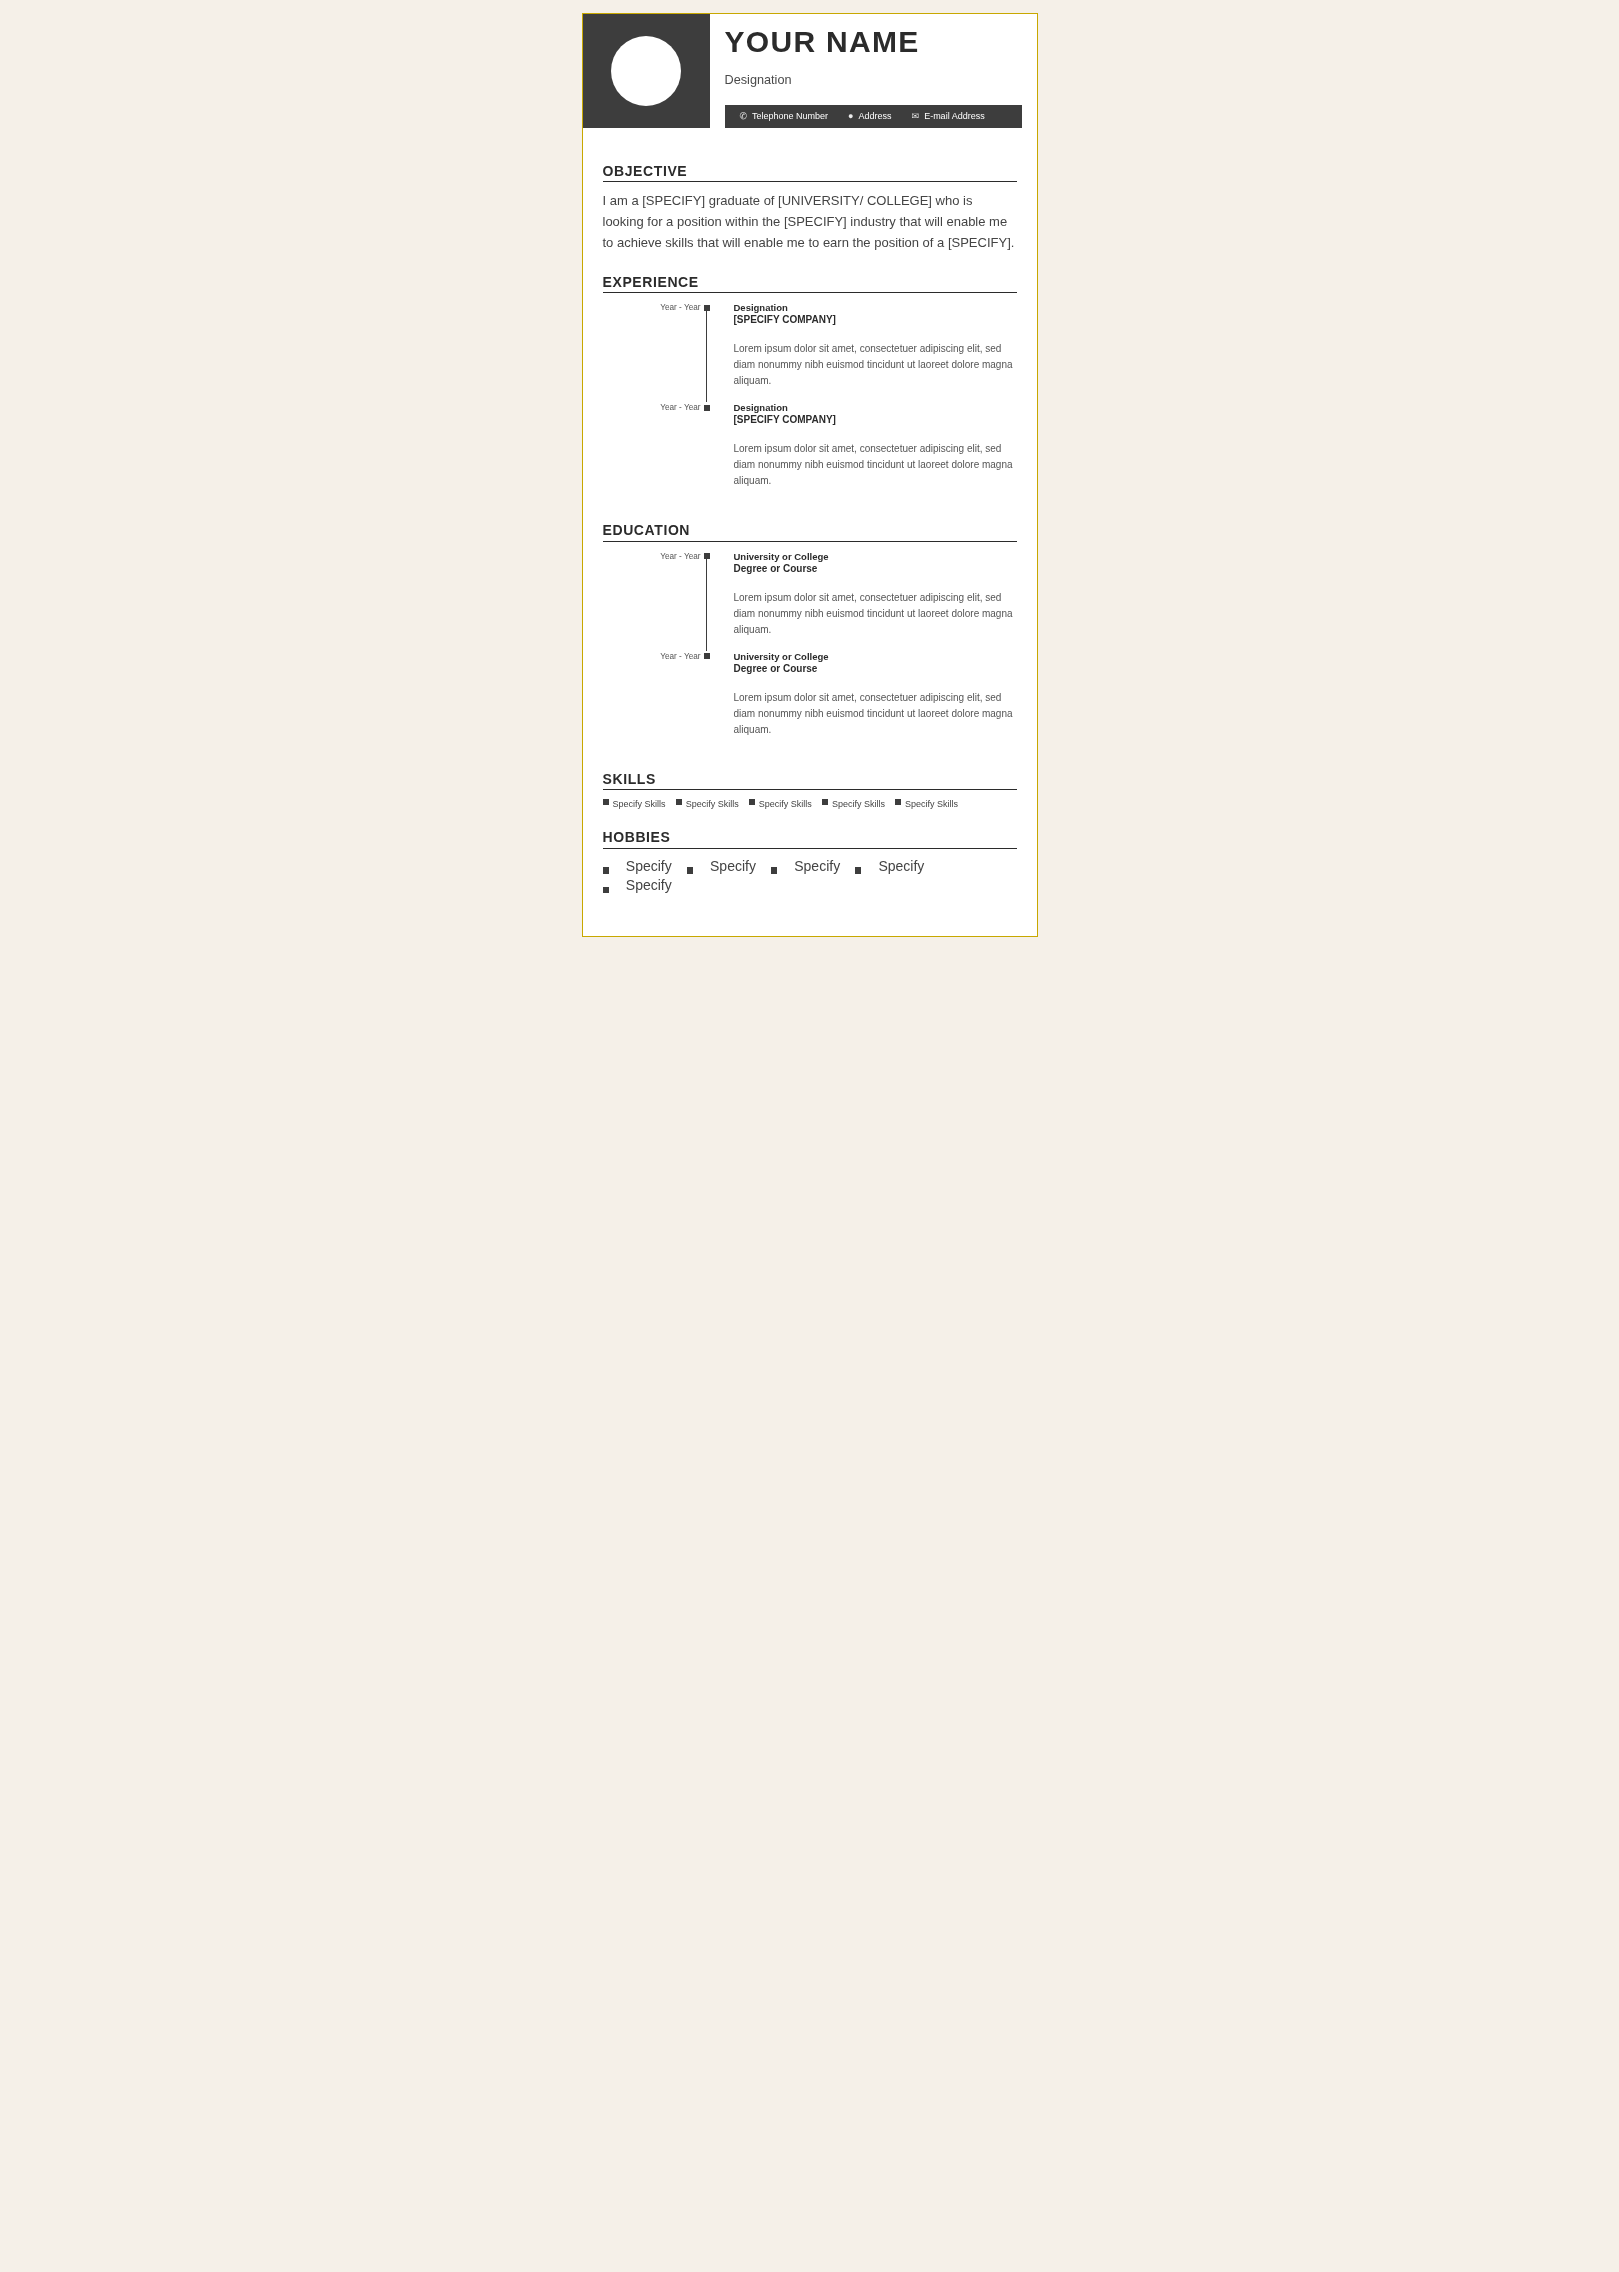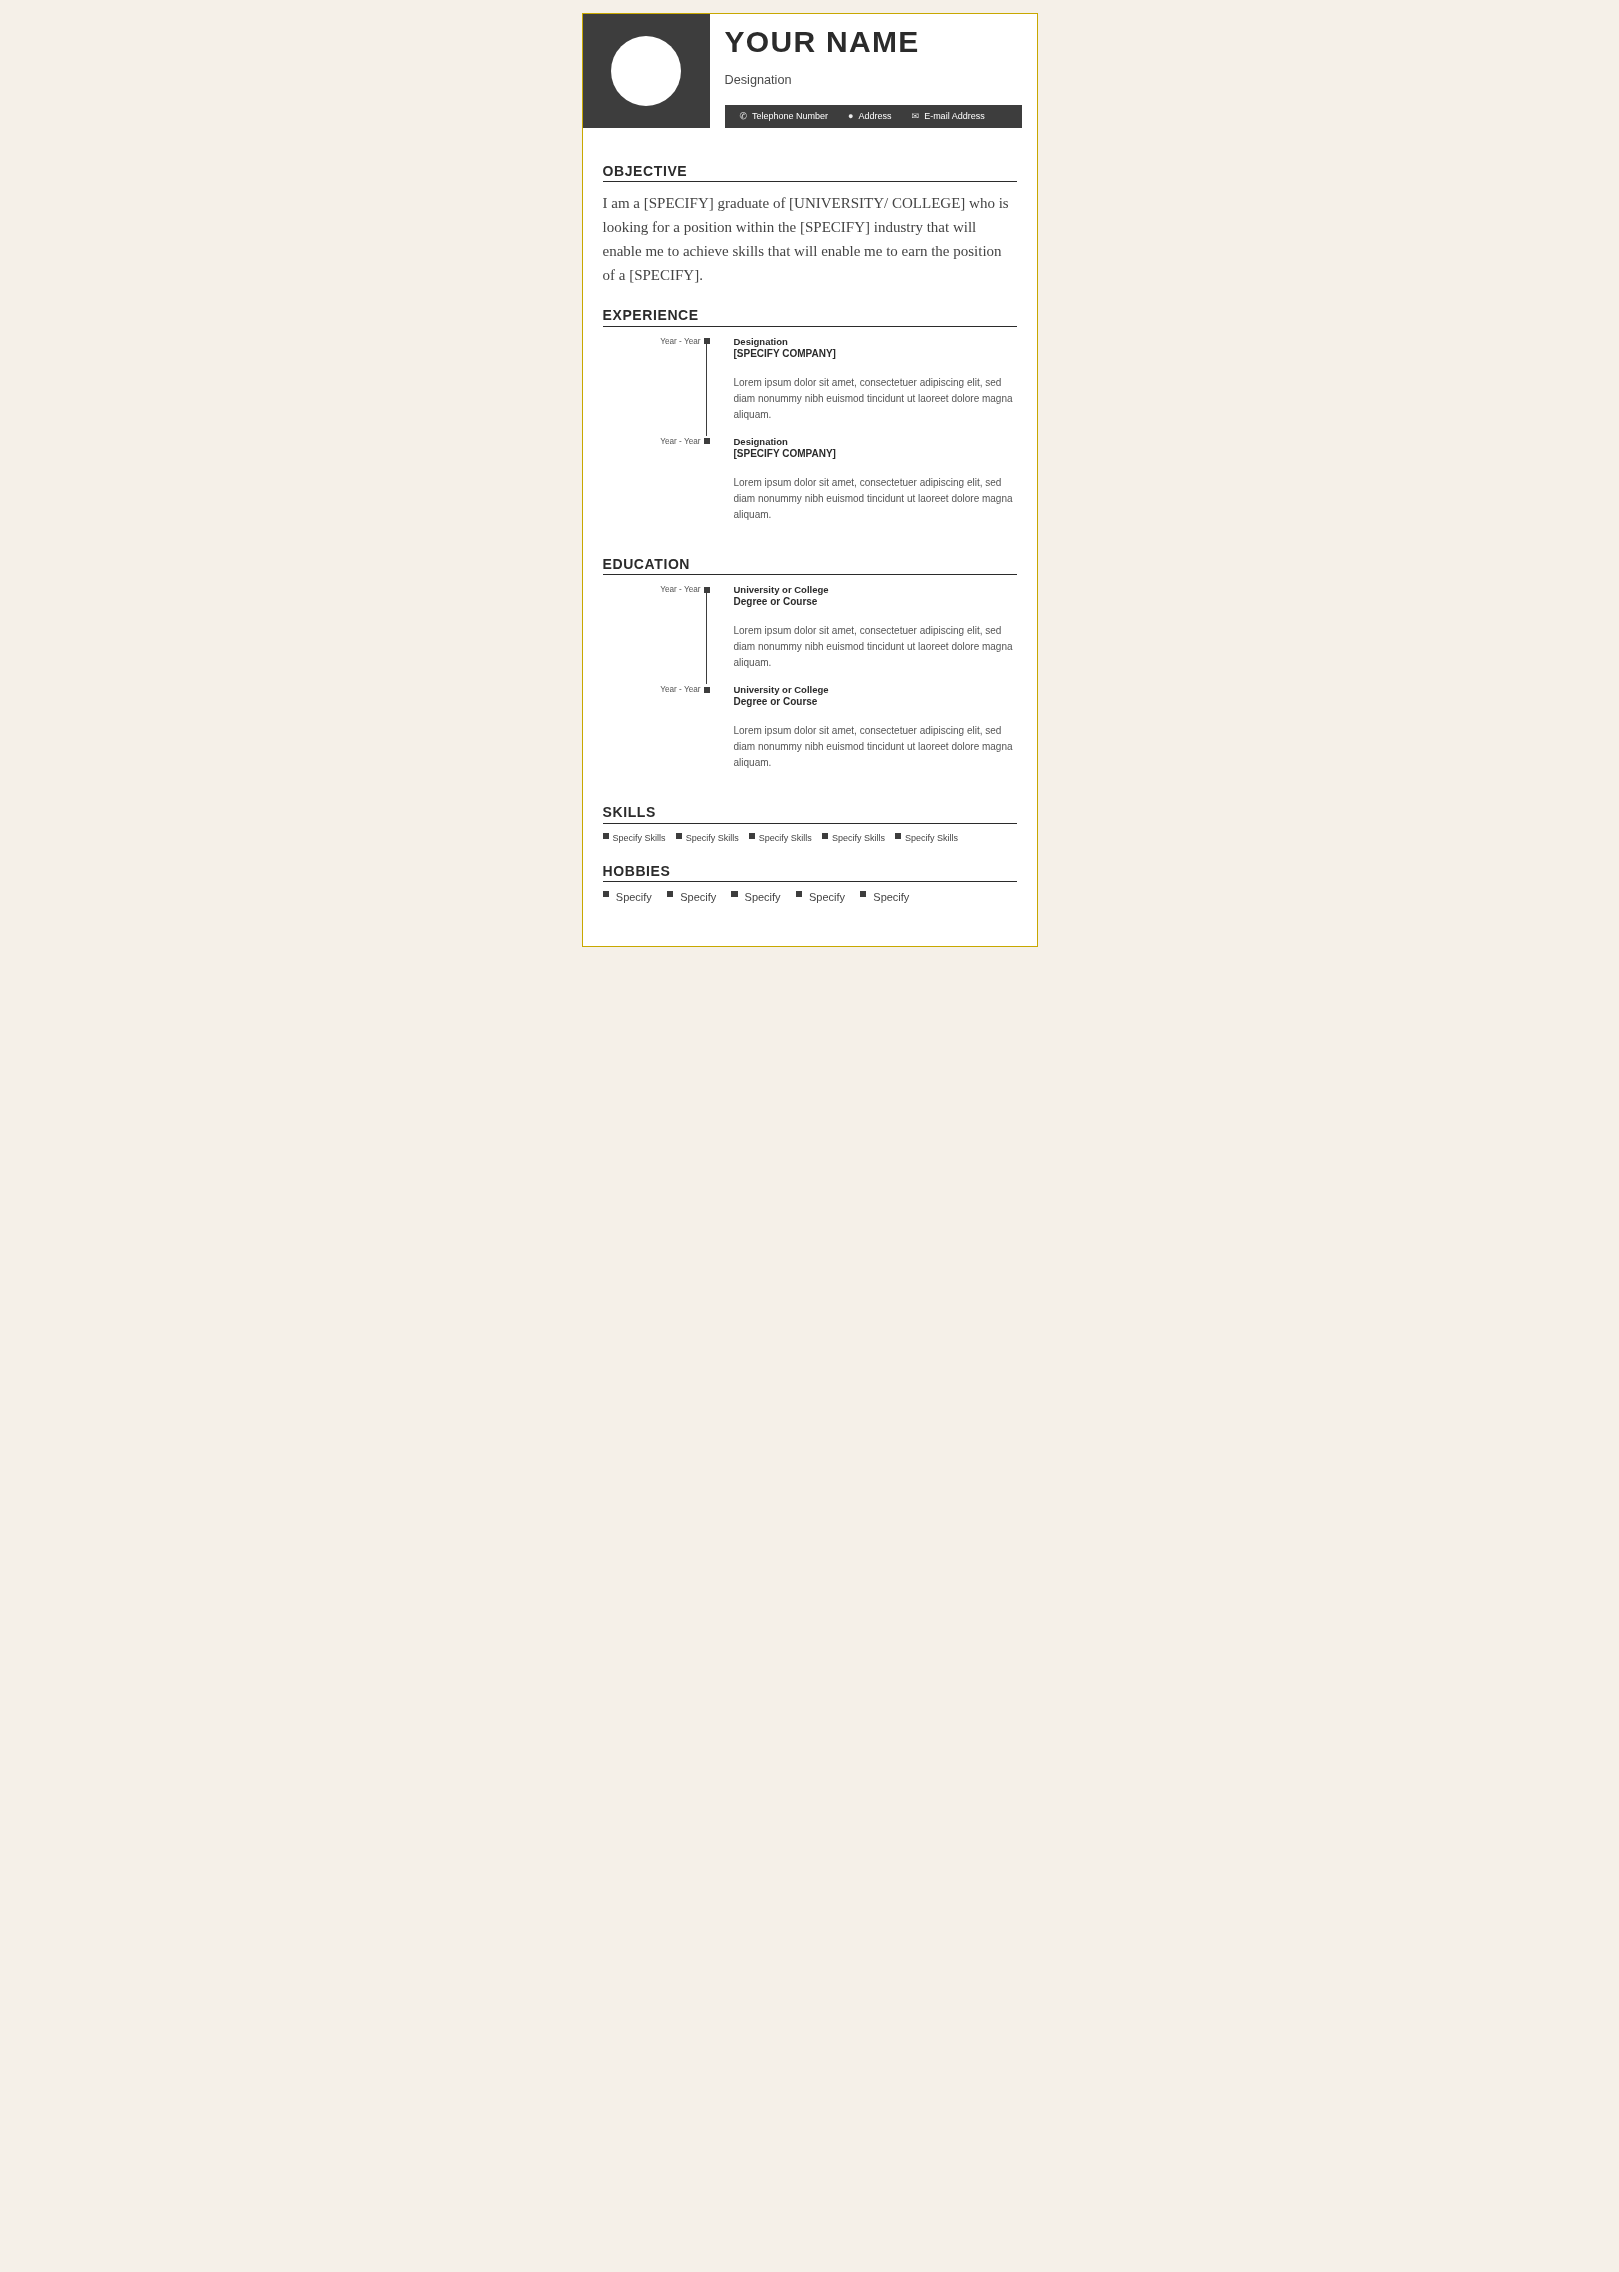--- a/index.html
+++ b/index.html
@@ -91,24 +91,23 @@
       font-weight: 900;
       color: #2b2b2b;
       text-transform: uppercase;
       letter-spacing: 0.6px;
       border-bottom: 1.3px solid #2b2b2b;
       padding-bottom: 2.5px;
       margin-bottom: 9px;
       margin-top: 20px;
     }
     .objective-text {
-      font-size: 15px;
+      font-size: 13px;
       color: #444;
       line-height: 1.6;
-      font-family: Liberation Serif, serif;
     }
     .timeline {
       display: flex;
       flex-direction: column;
       gap: 0;
     }
     .timeline-entry {
       display: flex;
       gap: 13px;
       position: relative;
@@ -194,23 +193,23 @@
       flex-shrink: 0;
     }
     .hobbies-list {
       display: flex;
       flex-wrap: wrap;
       gap: 3.8px 0;
       list-style: none;
     }
     .hobby-item {
       display: flex;
-      align-items: flex-start;
-      gap: 7px;
-      font-size: 11px;
+      align-items: flex-end;
+      gap: 17px;
+      font-size: 14px;
       color: #444;
       margin-right: 15px;
     }
     .hobby-bullet {
       width: 6.3px;
       height: 6.3px;
       background: #3d3d3d;
       display: inline-block;
       flex-shrink: 0;
     }

